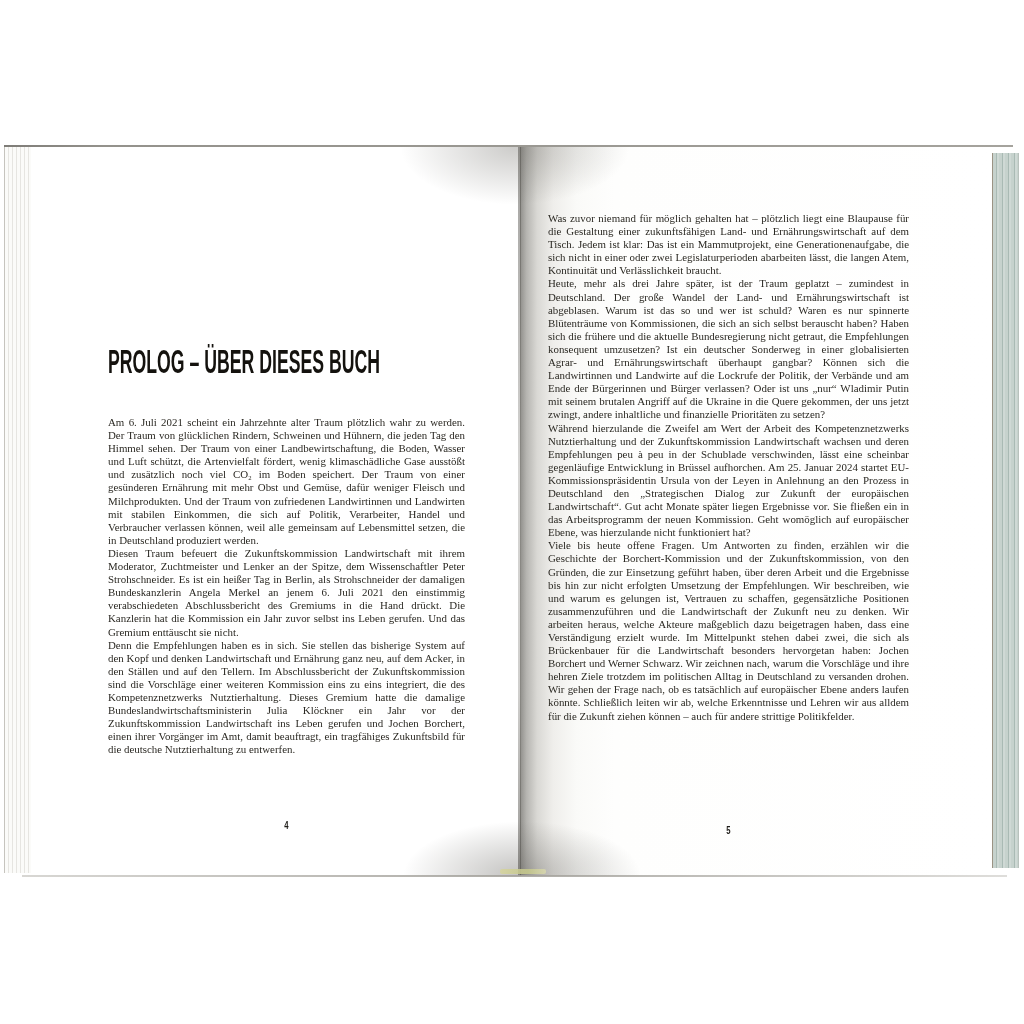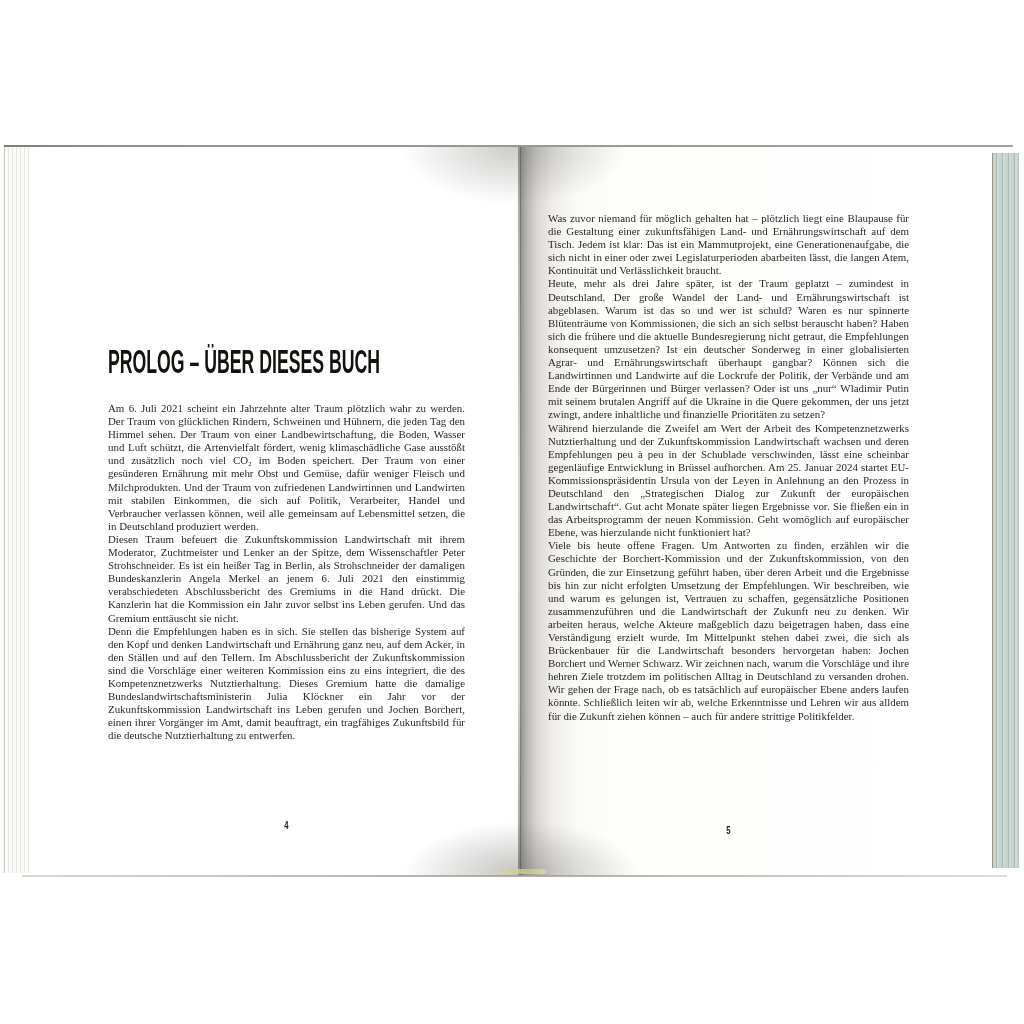--- a/index.html
+++ b/index.html
@@ -133,21 +133,21 @@
     text-align: justify;
     color: #2a2822;
     hyphens: auto;
     -webkit-hyphens: auto;
   }
   .body-text p {
     margin: 0;
     padding: 0;
   }
   .left-body {
-    left: 78px; top: 255px;
+    left: 78px; top: 269px;
     width: 357px;
   }
   .right-body {
     left: 28px; top: 65px;
     width: 361px;
   }
   .page-number {
     position: absolute;
     font-size: 11px;
     color: #1e1c18;

